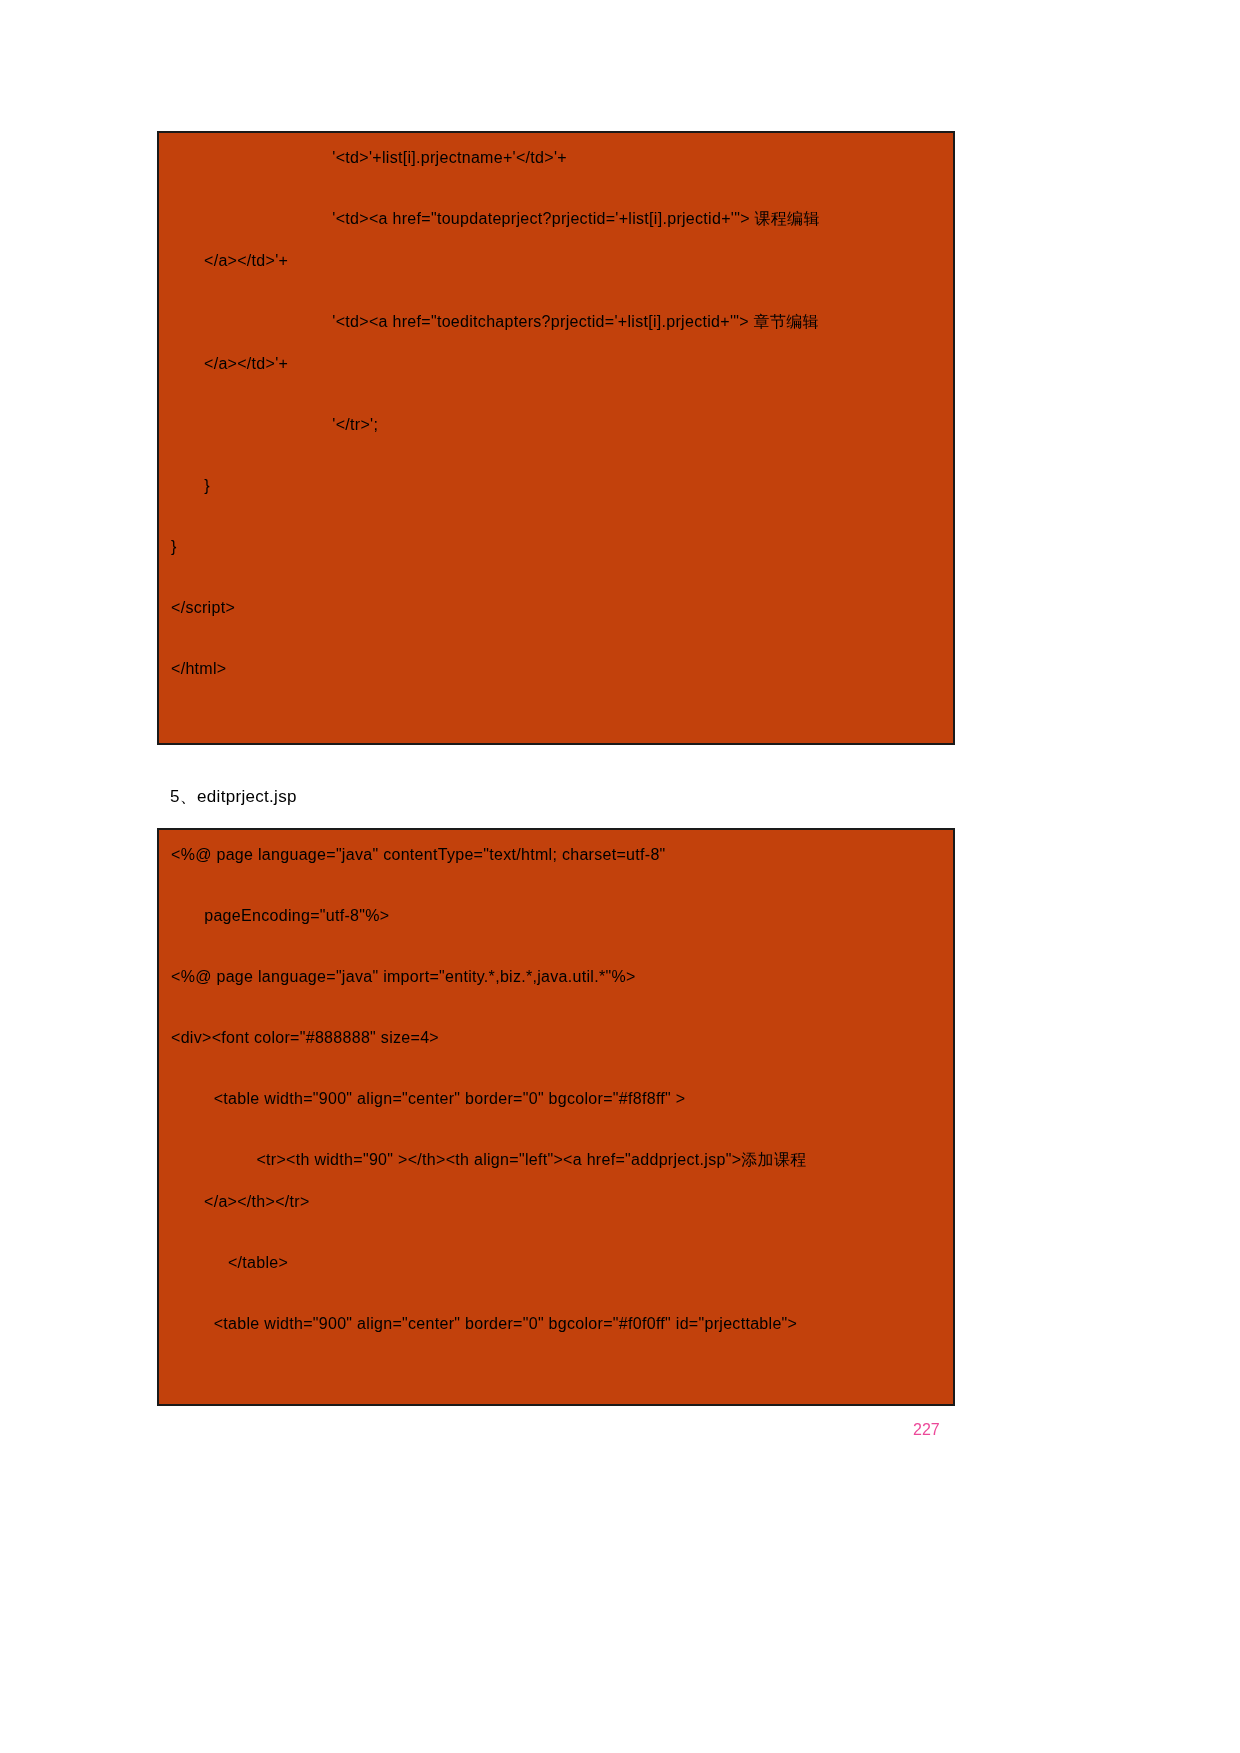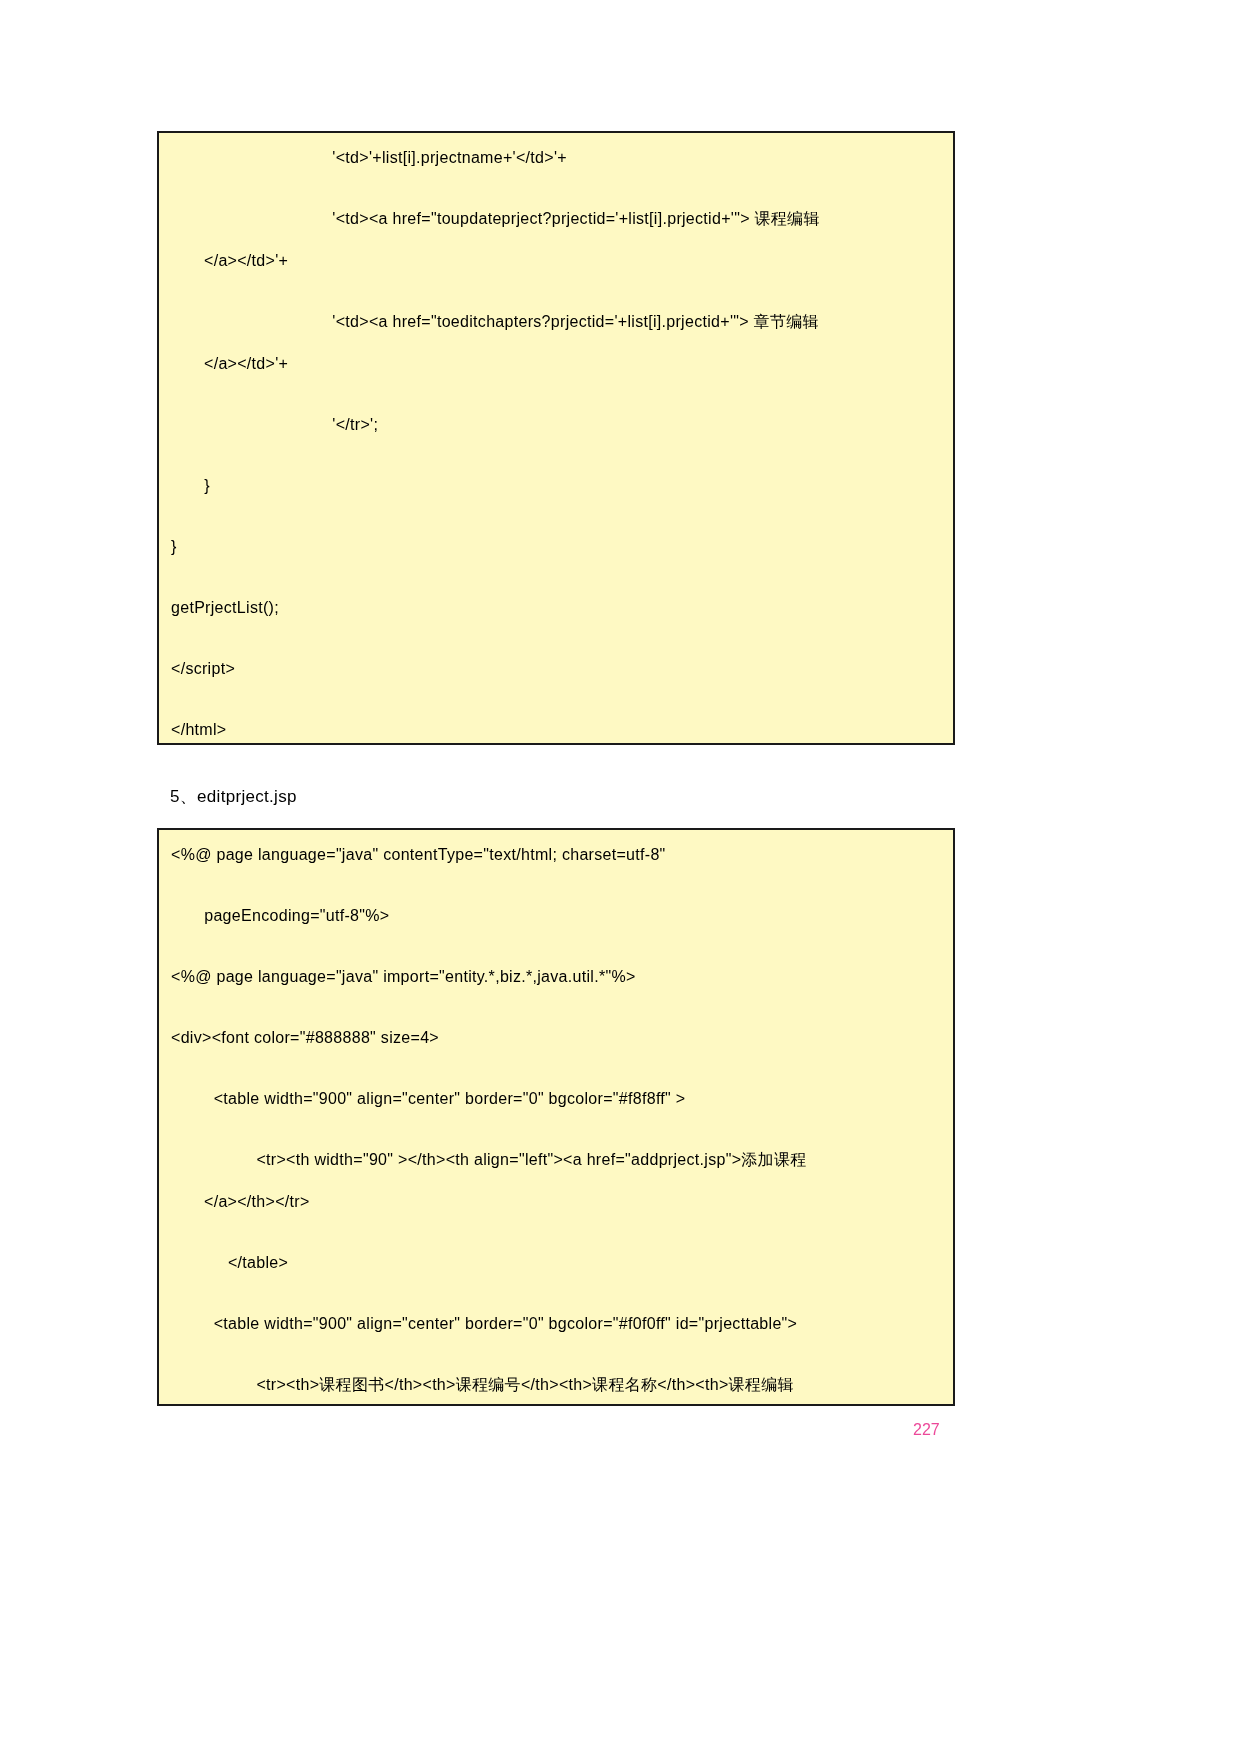--- a/index.html
+++ b/index.html
@@ -15,21 +15,21 @@
     font-family: "Liberation Sans", "DejaVu Sans", sans-serif;
     color: #000000;
     overflow: hidden;
   }
   .code-box {
     position: absolute;
     left: 157px;
     width: 798px;
     border: 2px solid #1a1a1a;
     box-sizing: border-box;
-    background: #fef9c3;
+    background: #c2410c;
     padding: 14px 12px 10px 12px;
     overflow: hidden;
   }
   .code-box-1 { top: 131px; height: 614px; }
   .code-box-2 { top: 828px; height: 578px; }
   .line {
     white-space: pre;
     font-size: 16px;
     line-height: 22px;
     letter-spacing: 0.3px;
@@ -61,35 +61,33 @@
 
   <div class="code-box code-box-1">
       <div class="line">                                  '&lt;td&gt;'+list[i].prjectname+'&lt;/td&gt;'+</div>
       <div class="line">                                  '&lt;td&gt;&lt;a href="toupdateprject?prjectid='+list[i].prjectid+'"&gt; 课程编辑</div>
       <div class="line cont">&lt;/a&gt;&lt;/td&gt;'+</div>
       <div class="line">                                  '&lt;td&gt;&lt;a href="toeditchapters?prjectid='+list[i].prjectid+'"&gt; 章节编辑</div>
       <div class="line cont">&lt;/a&gt;&lt;/td&gt;'+</div>
       <div class="line">                                  '&lt;/tr&gt;';</div>
       <div class="line">       }</div>
       <div class="line">}</div>
-      <div class="line">getPrjectList();</div>
       <div class="line">&lt;/script&gt;</div>
       <div class="line">&lt;/html&gt;</div>
     </div>
 
   <div class="section-heading">5、editprject.jsp</div>
 
   <div class="code-box code-box-2">
       <div class="line">&lt;%@ page language="java" contentType="text/html; charset=utf-8"</div>
       <div class="line">       pageEncoding="utf-8"%&gt;</div>
       <div class="line">&lt;%@ page language="java" import="entity.*,biz.*,java.util.*"%&gt;</div>
       <div class="line">&lt;div&gt;&lt;font color="#888888" size=4&gt;</div>
       <div class="line">         &lt;table width="900" align="center" border="0" bgcolor="#f8f8ff" &gt;</div>
       <div class="line">                  &lt;tr&gt;&lt;th width="90" &gt;&lt;/th&gt;&lt;th align="left"&gt;&lt;a href="addprject.jsp"&gt;添加课程</div>
       <div class="line cont">&lt;/a&gt;&lt;/th&gt;&lt;/tr&gt;</div>
       <div class="line">            &lt;/table&gt;</div>
       <div class="line">         &lt;table width="900" align="center" border="0" bgcolor="#f0f0ff" id="prjecttable"&gt;</div>
-      <div class="line">                  &lt;tr&gt;&lt;th&gt;课程图书&lt;/th&gt;&lt;th&gt;课程编号&lt;/th&gt;&lt;th&gt;课程名称&lt;/th&gt;&lt;th&gt;课程编辑</div>
     </div>
 
   <div class="page-number">227</div>
 
 </div>
 
 </body></html>

